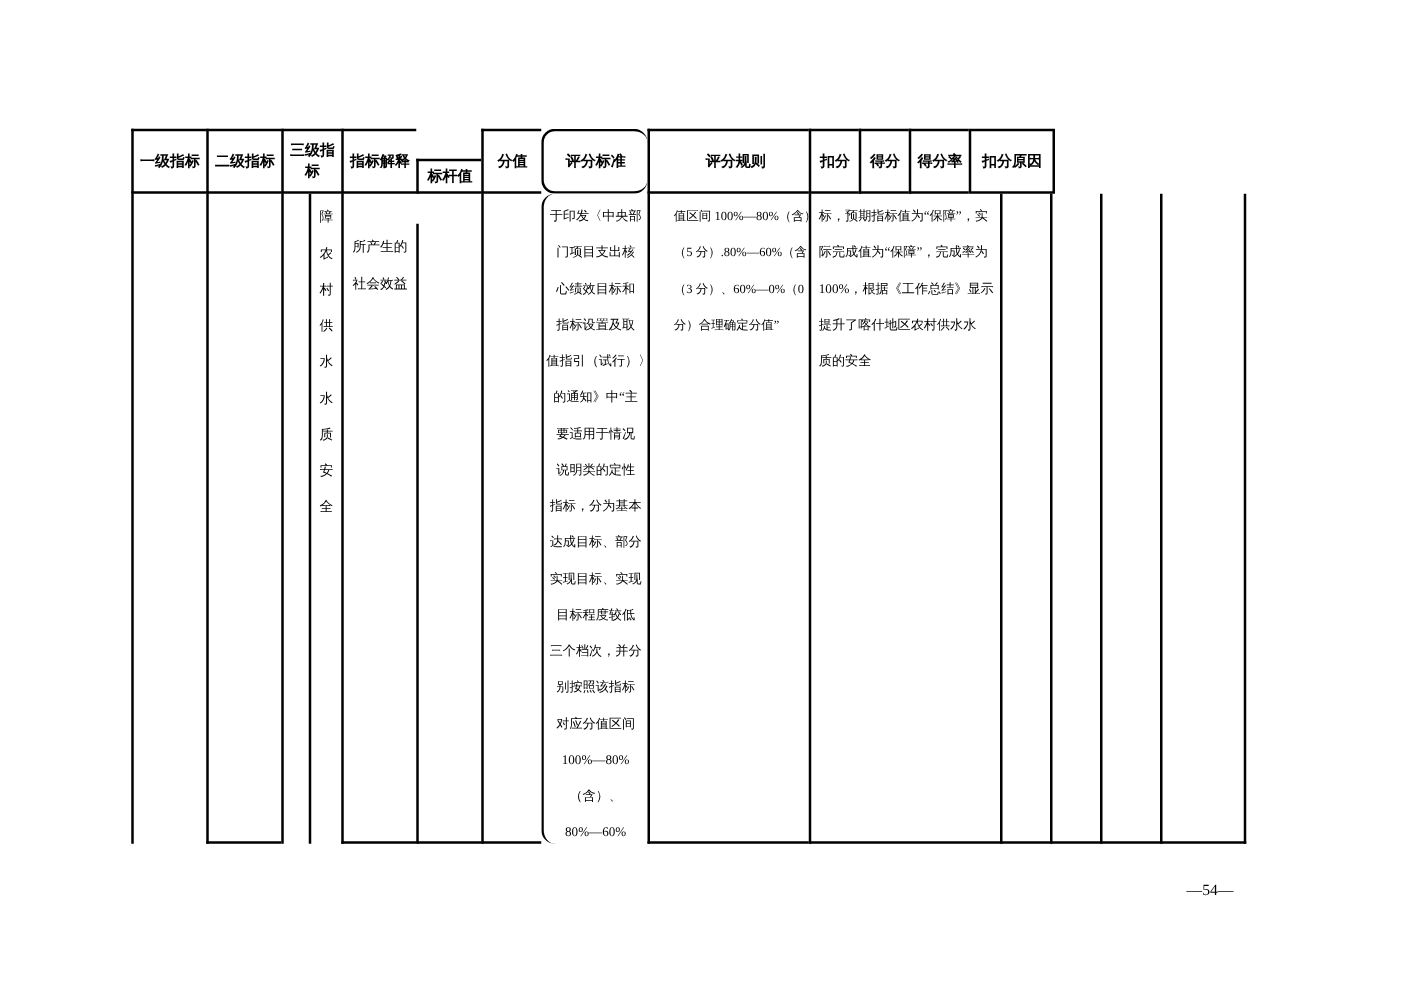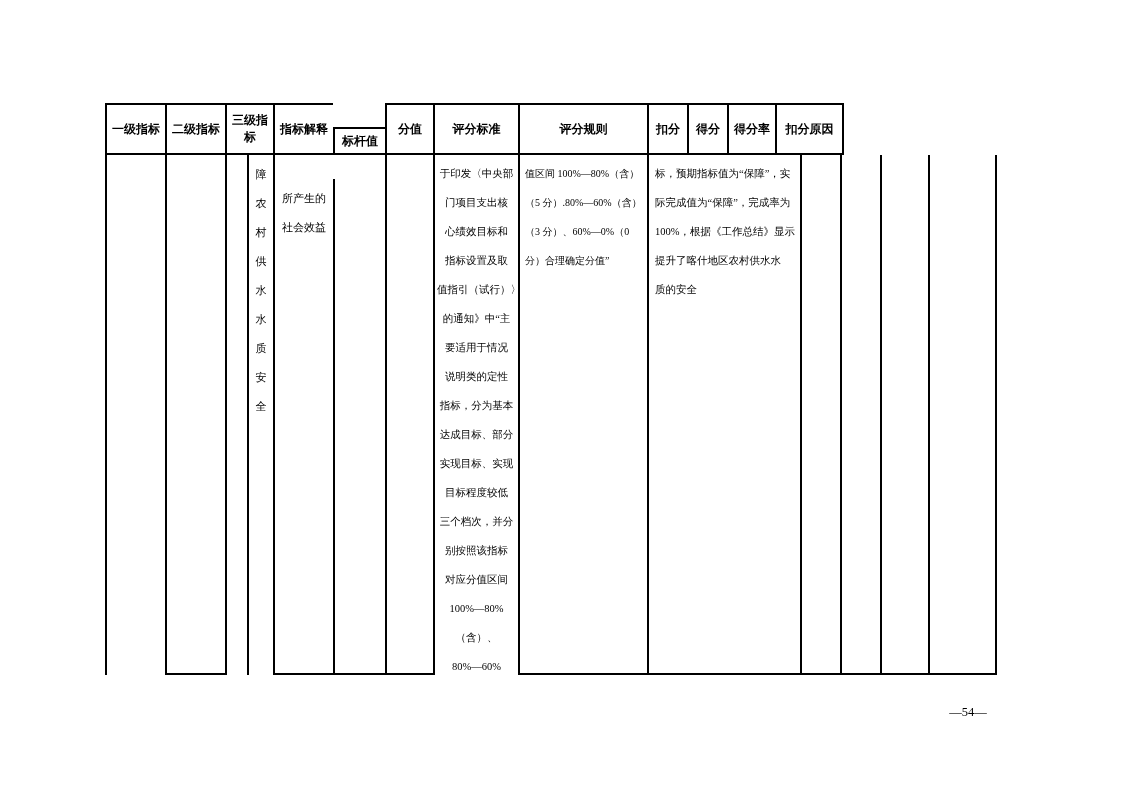--- a/index.html
+++ b/index.html
@@ -42,21 +42,21 @@
     box-sizing: border-box;
     border-left: 2px solid #000;
     overflow: hidden;
   }
   .td.end { border-bottom: 2px solid #000; }
   .td.last { border-right: 2px solid #000; }
   
   .w-l1 { width: 60px; }  .w-l2 { width: 60px; }
   .w-l3h { width: 48px; } .w-l3a { width: 22px; } .w-l3b { width: 26px; }
   .w-exp { width: 60px; } .w-bmk { width: 52px; margin-top: 24px; } .w-pts { width: 48px; }
-  .w-std { width: 85px; } .w-rule { width: 129px; } .w-proc { width: 153px; }
+  .w-std { width: 85px; border-radius: 11px; } .w-rule { width: 129px; padding-left: 14px; } .w-proc { width: 153px; }
   .w-ded { width: 40px; } .w-sc { width: 40px; } .w-rate { width: 48px; }
   .w-rsn { width: 69px; }
   
   .txt {
     white-space: pre;
     font-size: 10.5px;
     line-height: 29px;
     padding-top: 4px;
   }
   .txt.vtext { font-size: 11px; text-align: center; padding-top: 5px; }

